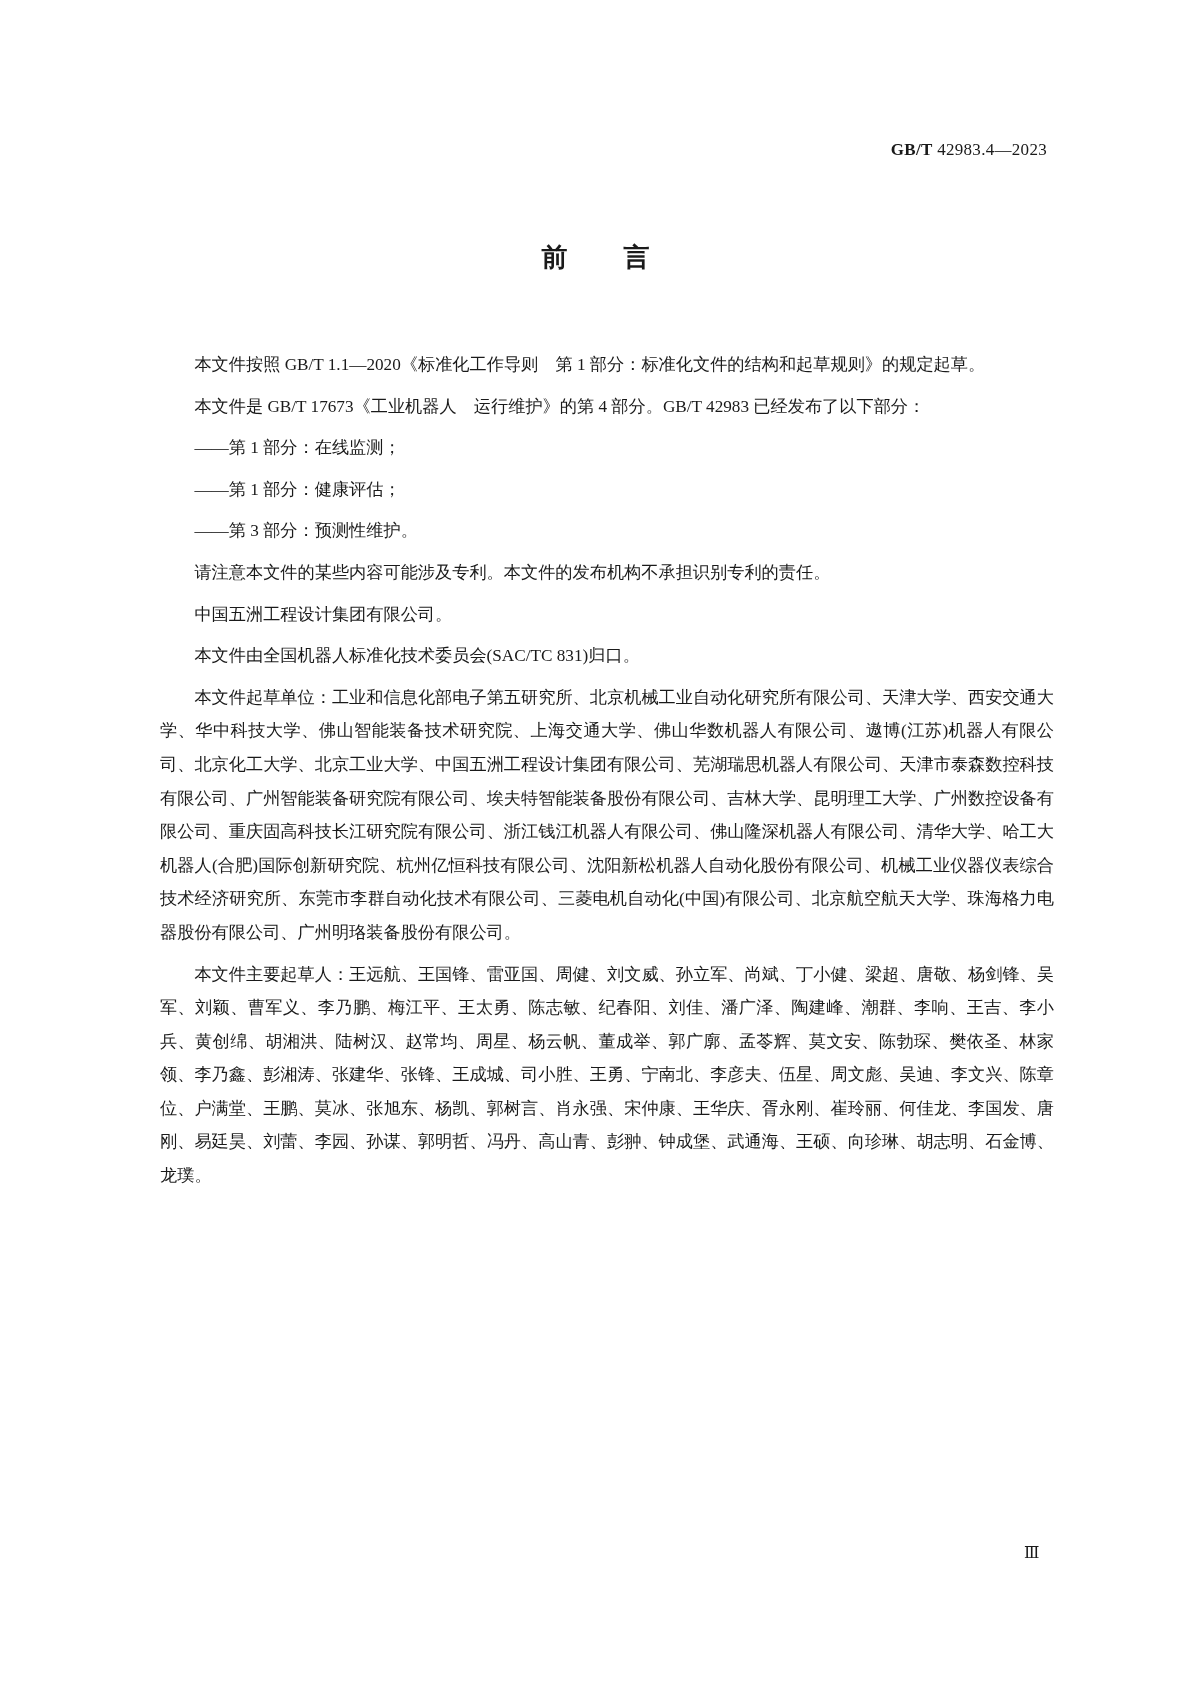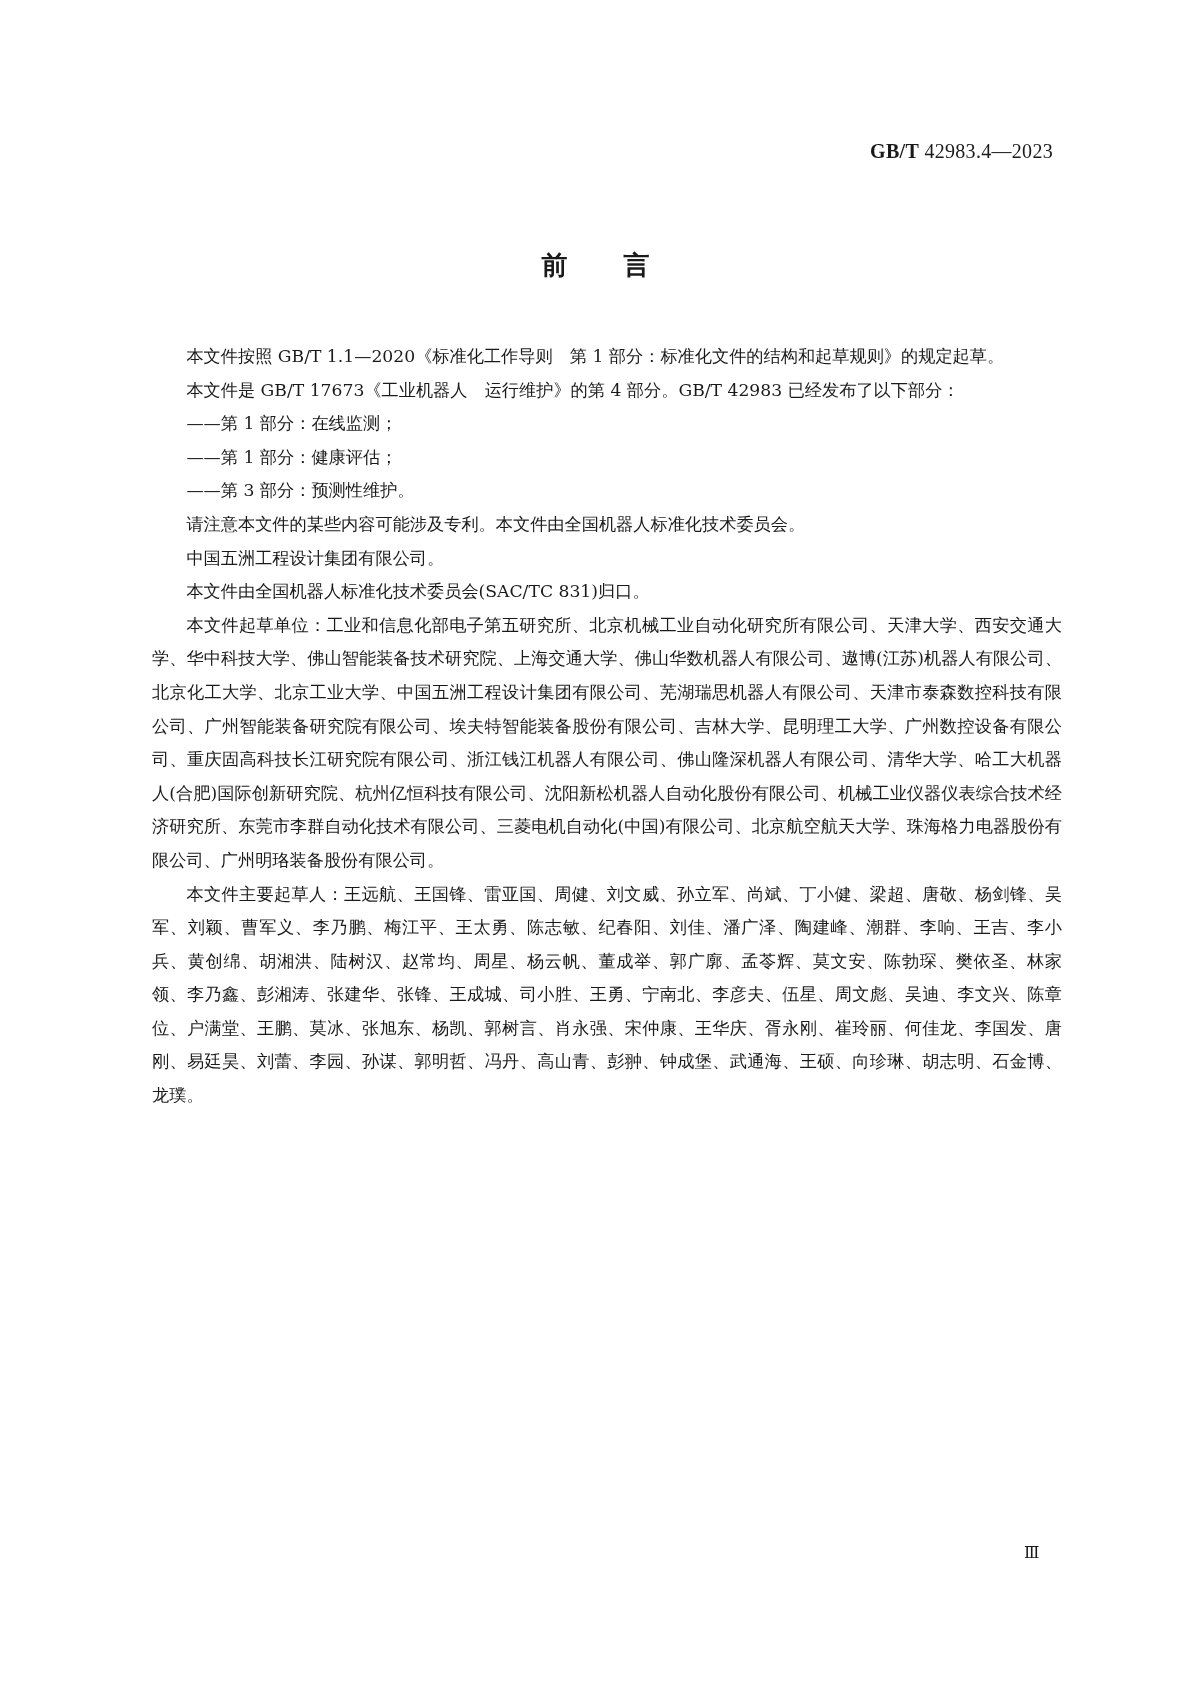--- a/index.html
+++ b/index.html
@@ -2,38 +2,37 @@
 <html><head>
 <meta charset="utf-8">
 <style>
   html, body { margin: 0; padding: 0; background: #ffffff; }
   body {
     width: 1191px; height: 1685px; position: relative; overflow: hidden;
     font-family: "DejaVu Serif", "Liberation Serif", serif;
     color: #1a1a1a;
   }
   .doc-code {
-    position: absolute; top: 140px; right: 138px;
+    position: absolute; top: 140px; right: 144px;
     font-family: "Liberation Serif", "DejaVu Serif", serif;
-    font-size: 20px; letter-spacing: 0.3px;
+    font-size: 17px; letter-spacing: 0.3px;
   }
   .doc-code .prefix { font-weight: bold; }
   .title {
     position: absolute; top: 240px; left: 0; width: 100%;
     text-align: center; font-family: "DejaVu Sans", sans-serif;
     font-weight: bold; font-size: 26px; letter-spacing: 56px;
     text-indent: 56px;
-    margin-top: 8px;
   }
   .content {
     position: absolute; top: 340px; left: 152px; width: 910px;
     font-size: 17.2px; line-height: 33.6px;
     text-align: justify;
   }
-  .content p { margin: 0; }
+  .content p { margin: 8px; font-family: Liberation Serif, serif; }
   .content p.indent { text-indent: 2em; }
   .content p.dash { text-indent: 2em; }
   .page-no {
     position: absolute; top: 1543px; left: 1024px;
     font-family: "DejaVu Serif", serif; font-size: 16px;
   }
 </style>
 </head>
 <body>
 
@@ -43,20 +42,20 @@
 </div>
 
 <div class="title">前言</div>
 
 <div class="content">
   <p class="indent">本文件按照 GB/T 1.1—2020《标准化工作导则　第 1 部分：标准化文件的结构和起草规则》的规定起草。</p>
   <p class="indent">本文件是 GB/T 17673《工业机器人　运行维护》的第 4 部分。GB/T 42983 已经发布了以下部分：</p>
   <p class="dash">——第 1 部分：在线监测；</p>
   <p class="dash">——第 1 部分：健康评估；</p>
   <p class="dash">——第 3 部分：预测性维护。</p>
-  <p class="indent">请注意本文件的某些内容可能涉及专利。本文件由全国机器人标准化技术委员会。</p>
+  <p class="indent">请注意本文件的某些内容可能涉及专利。本文件的发布机构不承担识别专利的责任。</p>
   <p class="indent">中国五洲工程设计集团有限公司。</p>
   <p class="indent">本文件由全国机器人标准化技术委员会(SAC/TC 831)归口。</p>
   <p class="indent">本文件起草单位：工业和信息化部电子第五研究所、北京机械工业自动化研究所有限公司、天津大学、西安交通大学、华中科技大学、佛山智能装备技术研究院、上海交通大学、佛山华数机器人有限公司、遨博(江苏)机器人有限公司、北京化工大学、北京工业大学、中国五洲工程设计集团有限公司、芜湖瑞思机器人有限公司、天津市泰森数控科技有限公司、广州智能装备研究院有限公司、埃夫特智能装备股份有限公司、吉林大学、昆明理工大学、广州数控设备有限公司、重庆固高科技长江研究院有限公司、浙江钱江机器人有限公司、佛山隆深机器人有限公司、清华大学、哈工大机器人(合肥)国际创新研究院、杭州亿恒科技有限公司、沈阳新松机器人自动化股份有限公司、机械工业仪器仪表综合技术经济研究所、东莞市李群自动化技术有限公司、三菱电机自动化(中国)有限公司、北京航空航天大学、珠海格力电器股份有限公司、广州明珞装备股份有限公司。</p>
   <p class="indent">本文件主要起草人：王远航、王国锋、雷亚国、周健、刘文威、孙立军、尚斌、丁小健、梁超、唐敬、杨剑锋、吴军、刘颖、曹军义、李乃鹏、梅江平、王太勇、陈志敏、纪春阳、刘佳、潘广泽、陶建峰、潮群、李响、王吉、李小兵、黄创绵、胡湘洪、陆树汉、赵常均、周星、杨云帆、董成举、郭广廓、孟苓辉、莫文安、陈勃琛、樊依圣、林家领、李乃鑫、彭湘涛、张建华、张锋、王成城、司小胜、王勇、宁南北、李彦夫、伍星、周文彪、吴迪、李文兴、陈章位、户满堂、王鹏、莫冰、张旭东、杨凯、郭树言、肖永强、宋仲康、王华庆、胥永刚、崔玲丽、何佳龙、李国发、唐刚、易廷昊、刘蕾、李园、孙谋、郭明哲、冯丹、高山青、彭翀、钟成堡、武通海、王硕、向珍琳、胡志明、石金博、龙璞。</p>
 </div>
 
 <div class="page-no">Ⅲ</div>
 
 </body></html>

